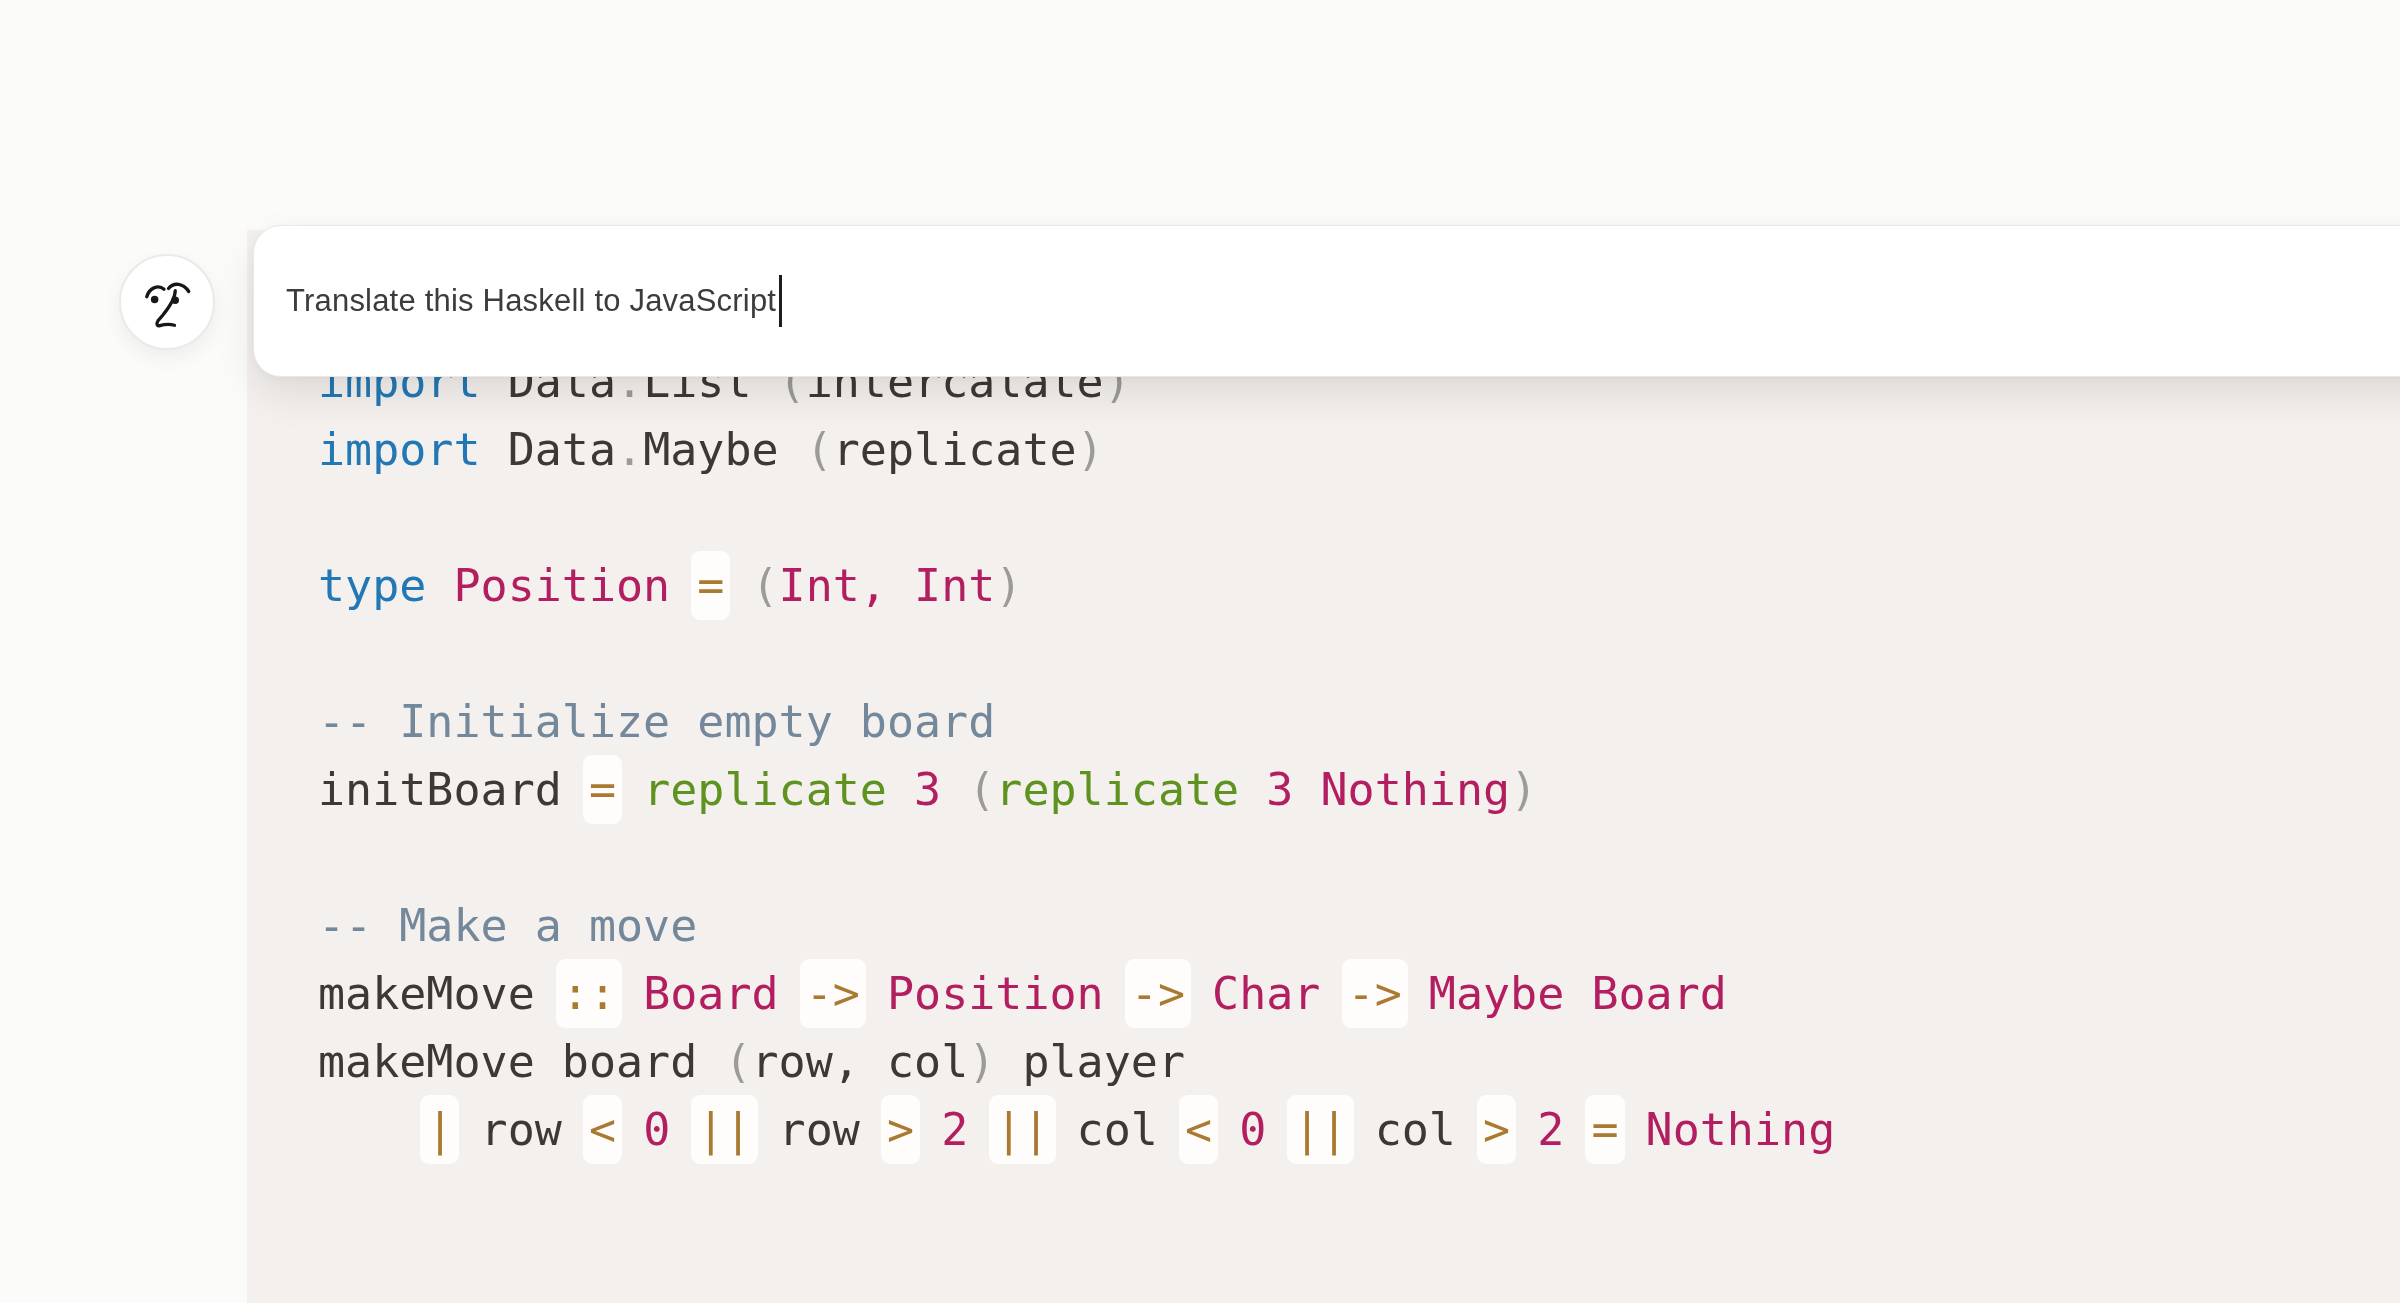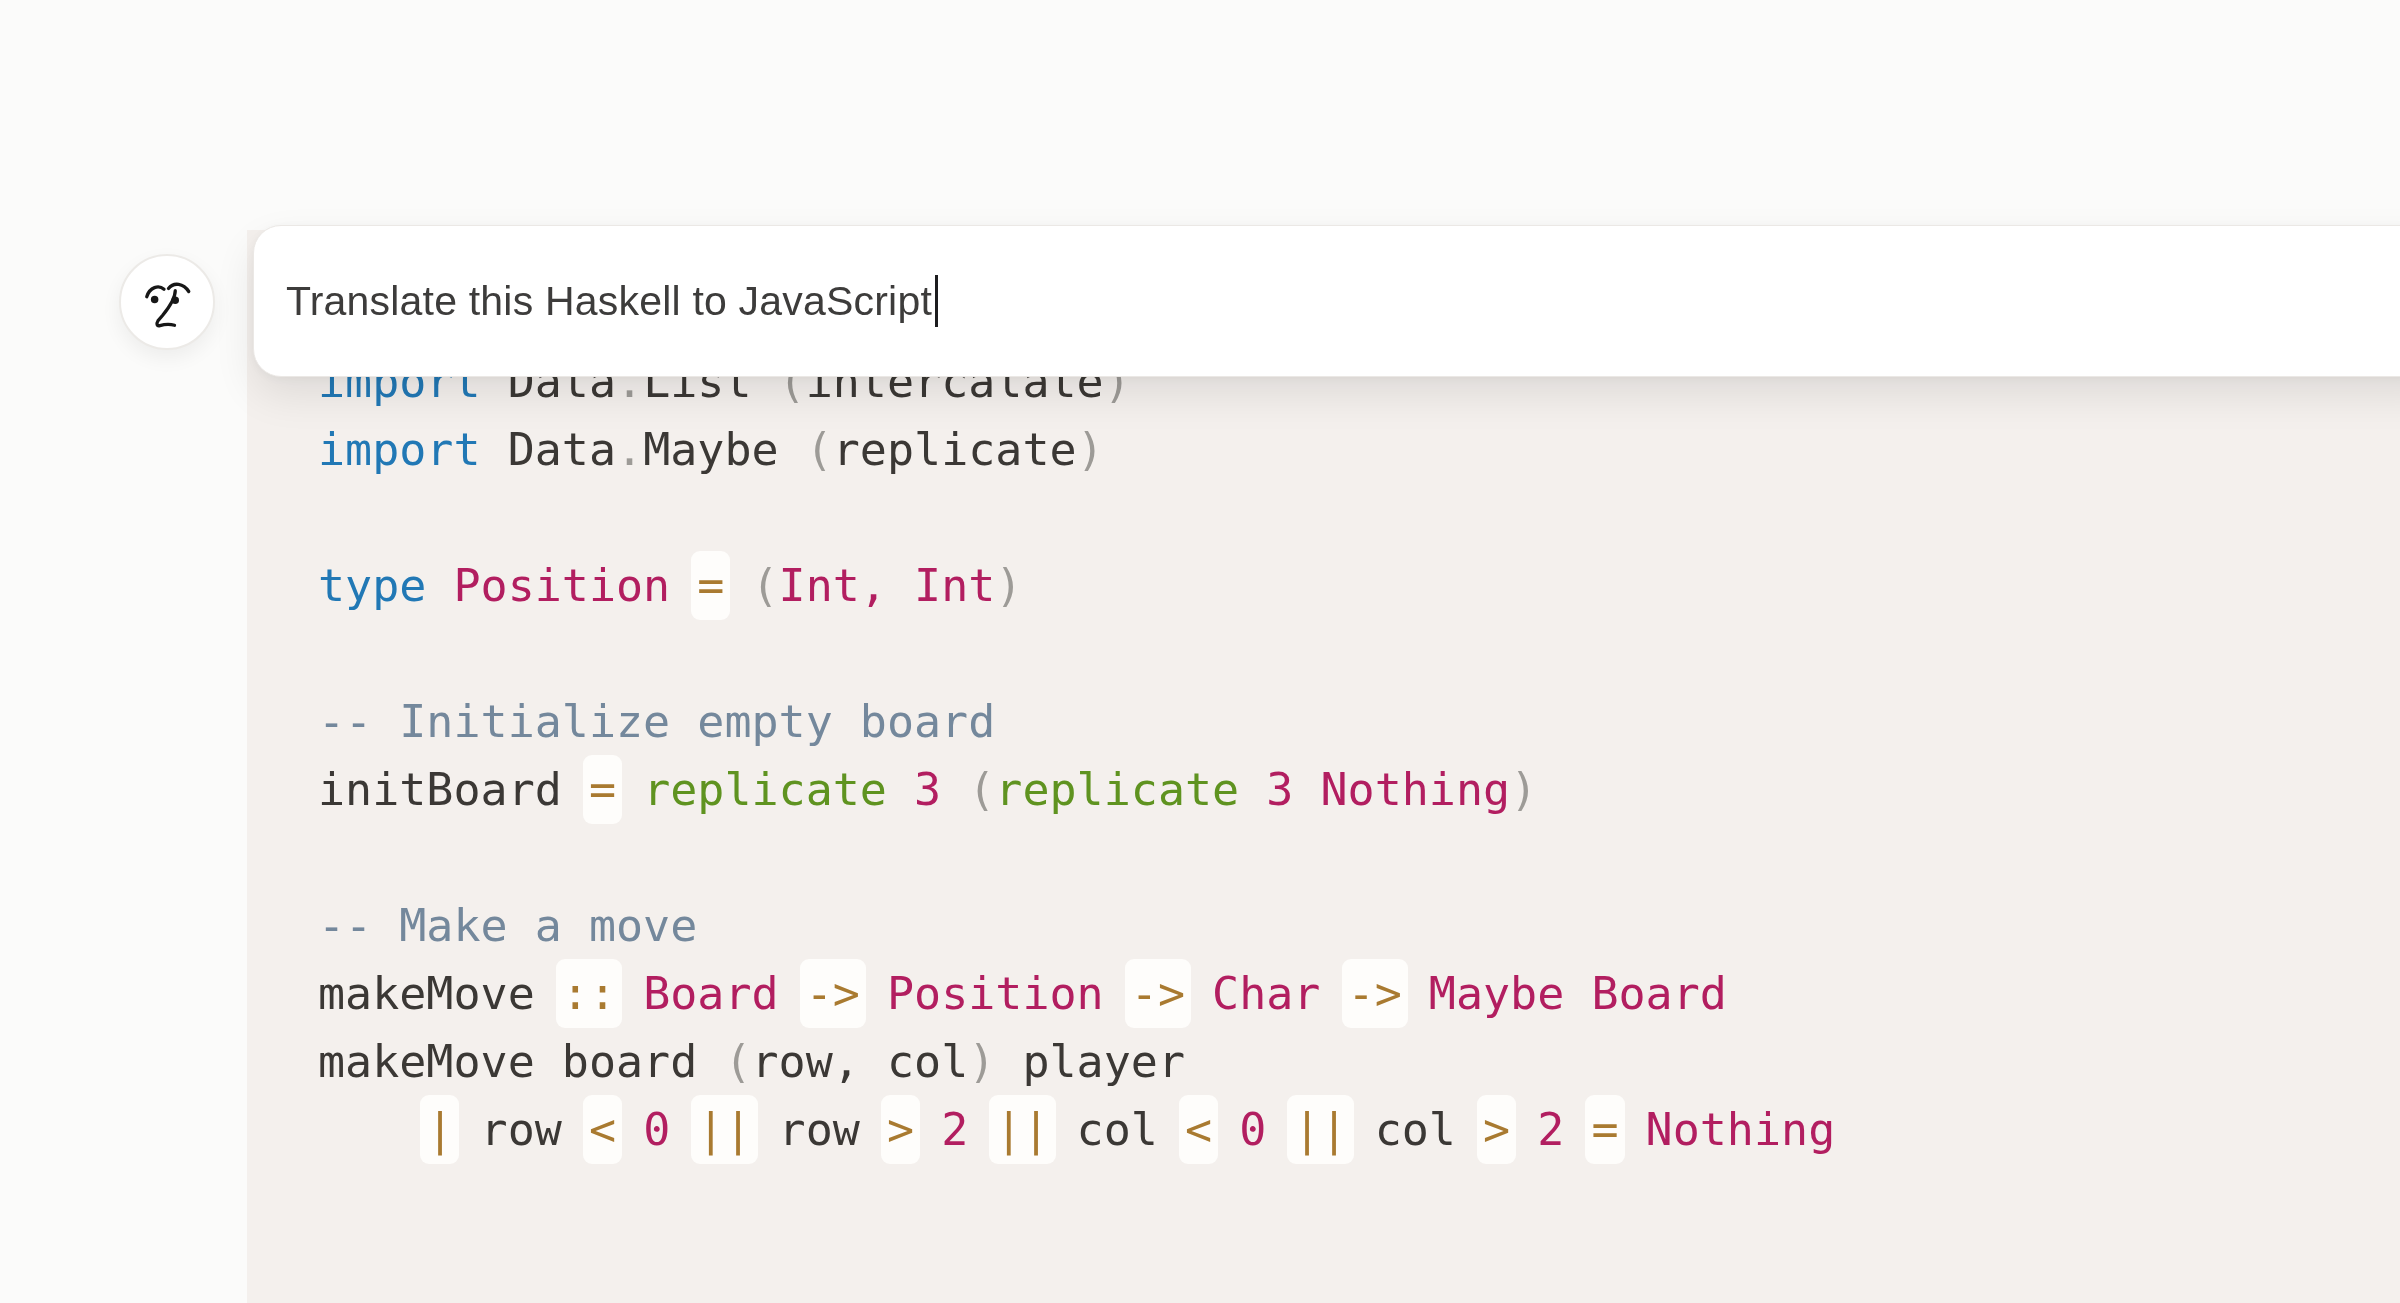--- a/index.html
+++ b/index.html
@@ -40,21 +40,21 @@
     background:var(--bar_bg,#fff);
     border:1px solid #ebe8e5;
     border-radius:28px;
     box-shadow:0 18px 42px rgba(0,0,0,.09),0 2px 8px rgba(0,0,0,.04);
     z-index:5;
     display:flex;align-items:center;
     padding:0 70px 0 32px;box-sizing:border-box;
   }
   .ai-input{
     flex:1;display:flex;align-items:center;min-width:0;
-    font-size:41px;color:#3d3c3b;letter-spacing:.2px;
+    font-size:31px;color:#3d3c3b;letter-spacing:.2px;
     white-space:nowrap;overflow:hidden;
   }
   .caret{
     display:inline-block;width:3px;height:52px;
     background:#1d1d1f;margin-left:3px;flex:0 0 auto;
   }
   .context{
     display:flex;align-items:center;gap:20px;flex:0 0 auto;
     cursor:default;
   }

